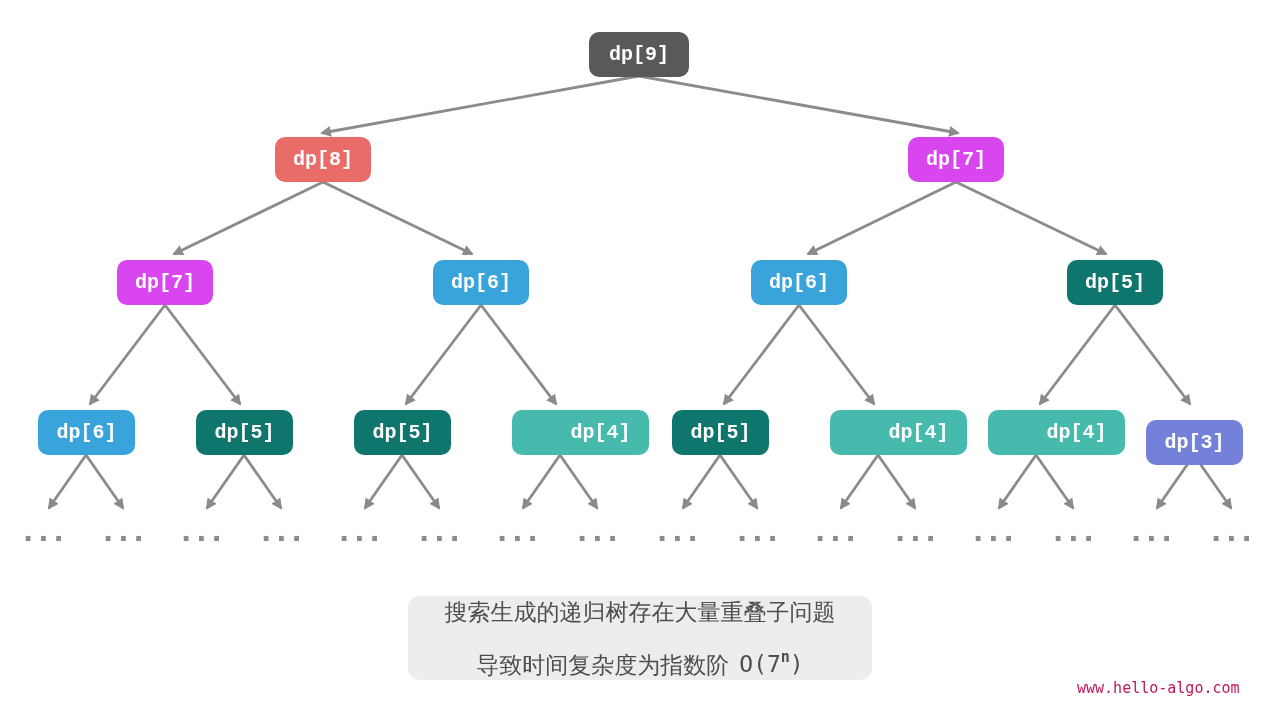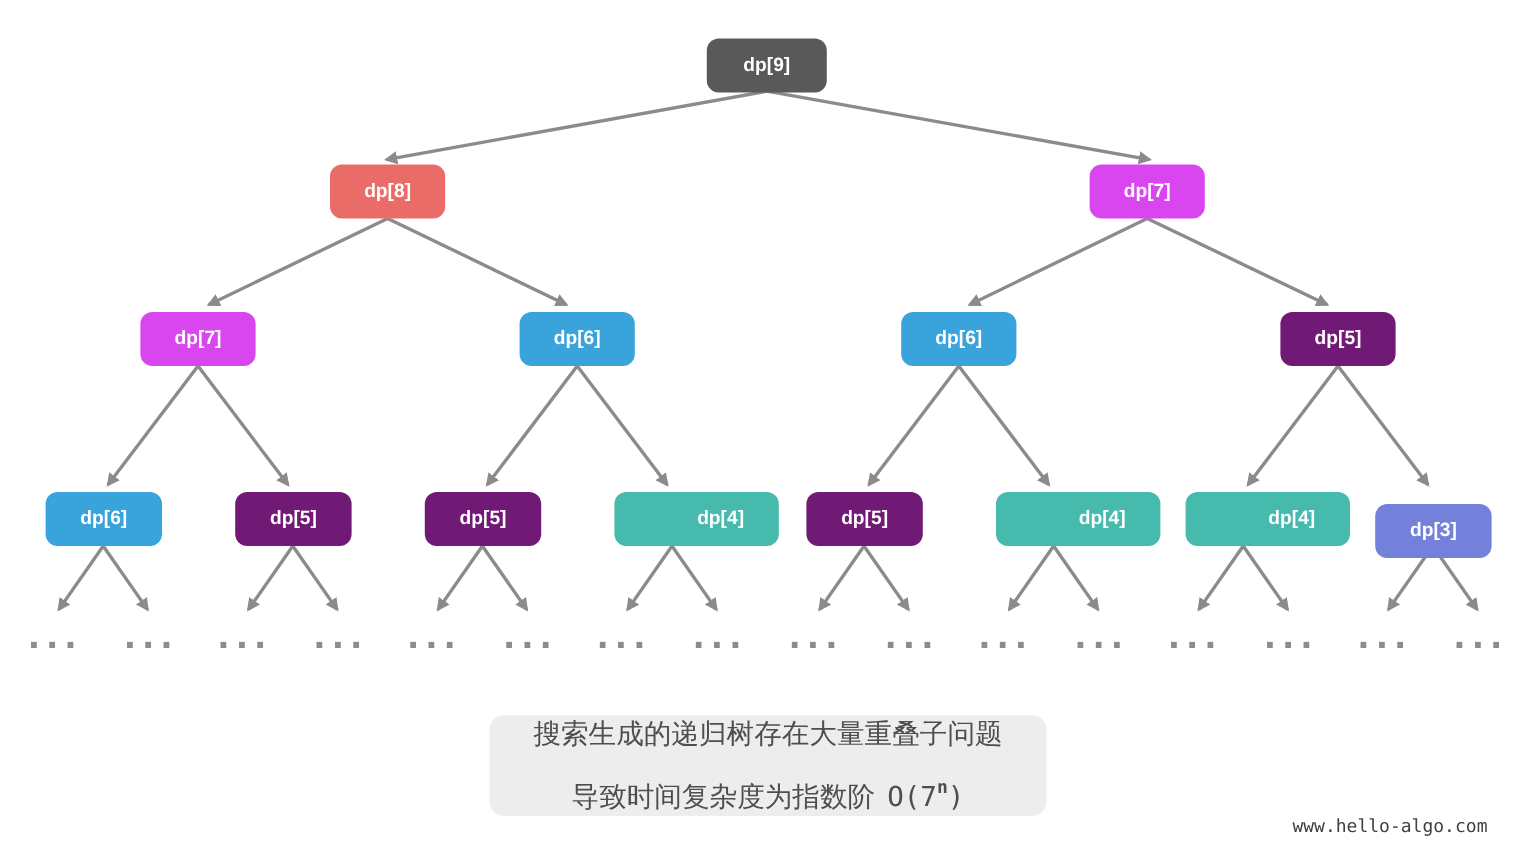--- a/index.html
+++ b/index.html
@@ -9,32 +9,32 @@
     background:#ffffff;
     overflow:hidden;
     font-family:"Liberation Sans", sans-serif;
   }
   .edges{position:absolute;left:0;top:0;pointer-events:none;}
   .node{
     position:absolute;
     height:45px;
     border-radius:10px;
     color:#ffffff;
-    font-family:Liberation Sans, sans-serif;
+    font-family:Liberation Mono, monospace;
     font-weight:bold;
-    font-size:16px;
+    font-size:20px;
     line-height:45px;
     text-align:center;
     letter-spacing:0px;
   }
   .c-dark  {background:#595959;}
   .c-red   {background:#EA6C68;}
   .c-orange{background:#d946ef;}
   .c-blue  {background:#39A4DC;}
-  .c-green {background:#701a75;}
+  .c-green {background:#0f766e;}
   .c-teal  {background:#47BAAE;padding-left:40px;}
   .c-purple{background:#7381DB;}
   .dots{
     position:absolute;
     width:64px;
     top:518px;
     text-align:center;
     color:#8C8C8C;
     font-family:"DejaVu Sans", sans-serif;
     font-weight:bold;
@@ -63,21 +63,21 @@
   }
   .caption sup{
     font-size:15px;
     font-weight:bold;
     position:relative;
     top:-2px;
   }
   .watermark{
     position:absolute;
     left:1077px;top:679px;
-    color:#404040;
+    color:#be185d;
     font-family:"DejaVu Sans Mono","Liberation Mono",monospace;
     font-size:15px;
   }
 </style>
 </head>
 <body>
 
 <div class="stage">
 
   <svg class="edges" width="1280" height="720" viewBox="0 0 1280 720">

